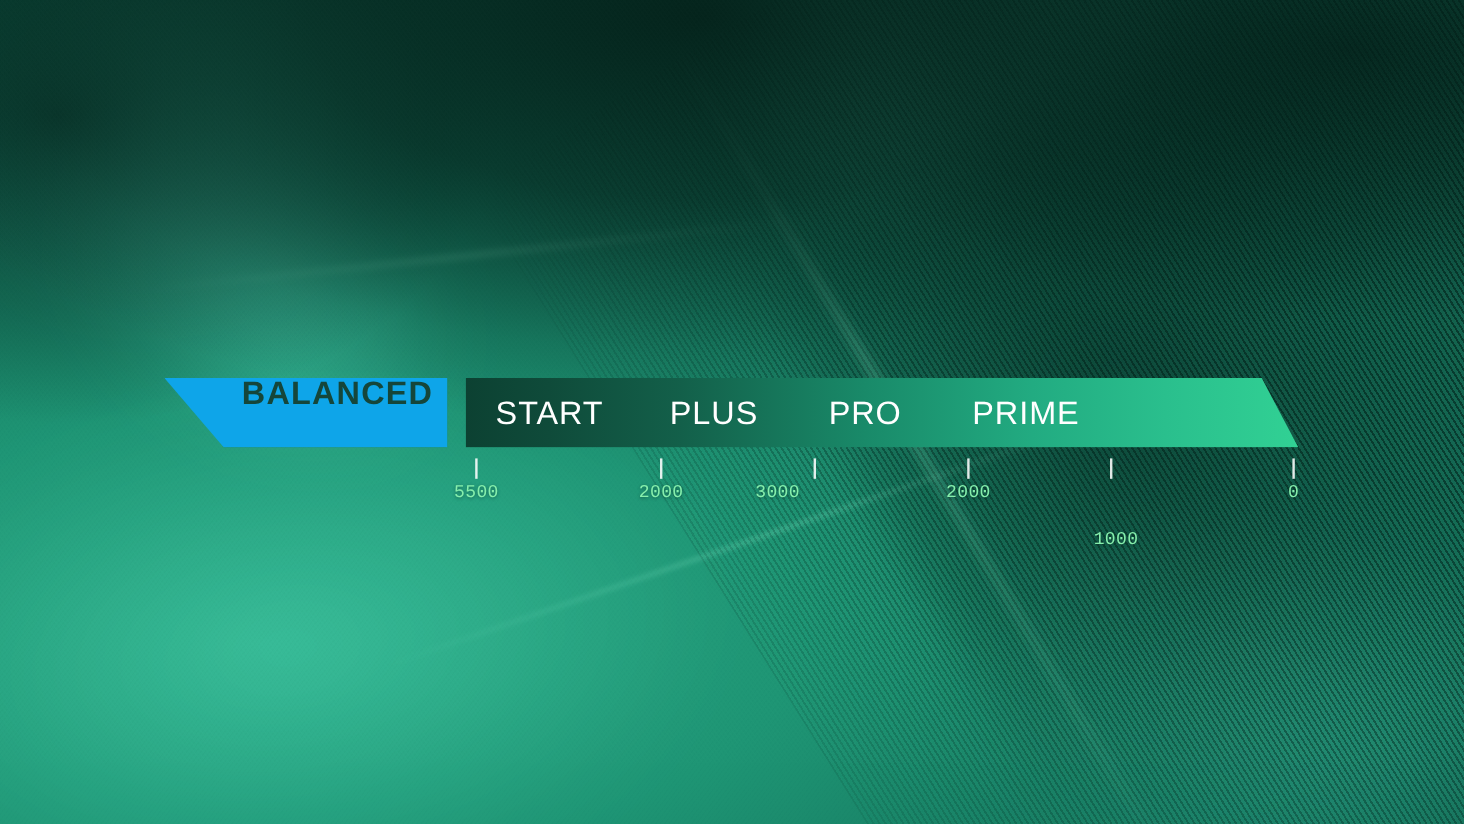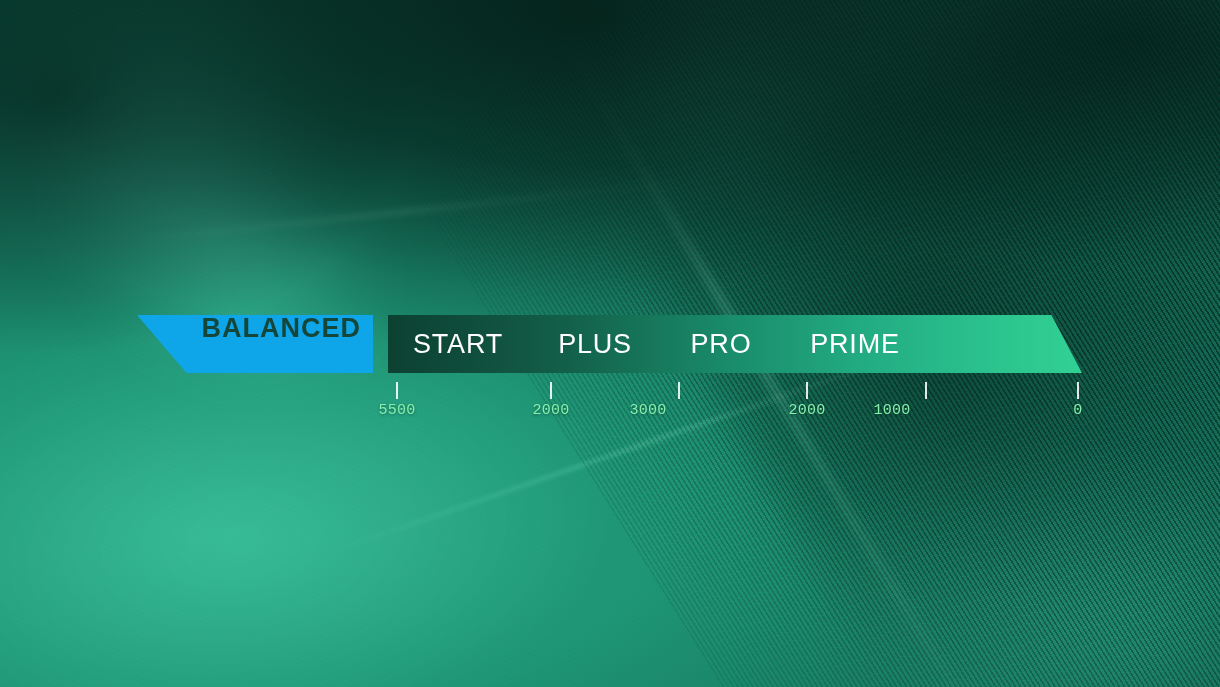--- a/index.html
+++ b/index.html
@@ -246,19 +246,19 @@
     <div class="axis" id="axis">
         <div class="tick" style="left: 396px;"></div>
         <div class="tick-label" style="left: 397px;">5500</div>
         <div class="tick" style="left: 550px;"></div>
         <div class="tick-label" style="left: 551px;">2000</div>
         <div class="tick" style="left: 678px;"></div>
         <div class="tick-label" style="left: 648px;">3000</div>
         <div class="tick" style="left: 806px;"></div>
         <div class="tick-label" style="left: 807px;">2000</div>
         <div class="tick" style="left: 925px;"></div>
-        <div class="tick-label" style="left: 892px;">1000</div>
+        <div class="tick-label" style="left: 930px; margin-top: 39px;">1000</div>
         <div class="tick" style="left: 1077px;"></div>
         <div class="tick-label" style="left: 1078px;">0</div>
       </div>
 
   </div>
 </div>
 
 </body></html>

